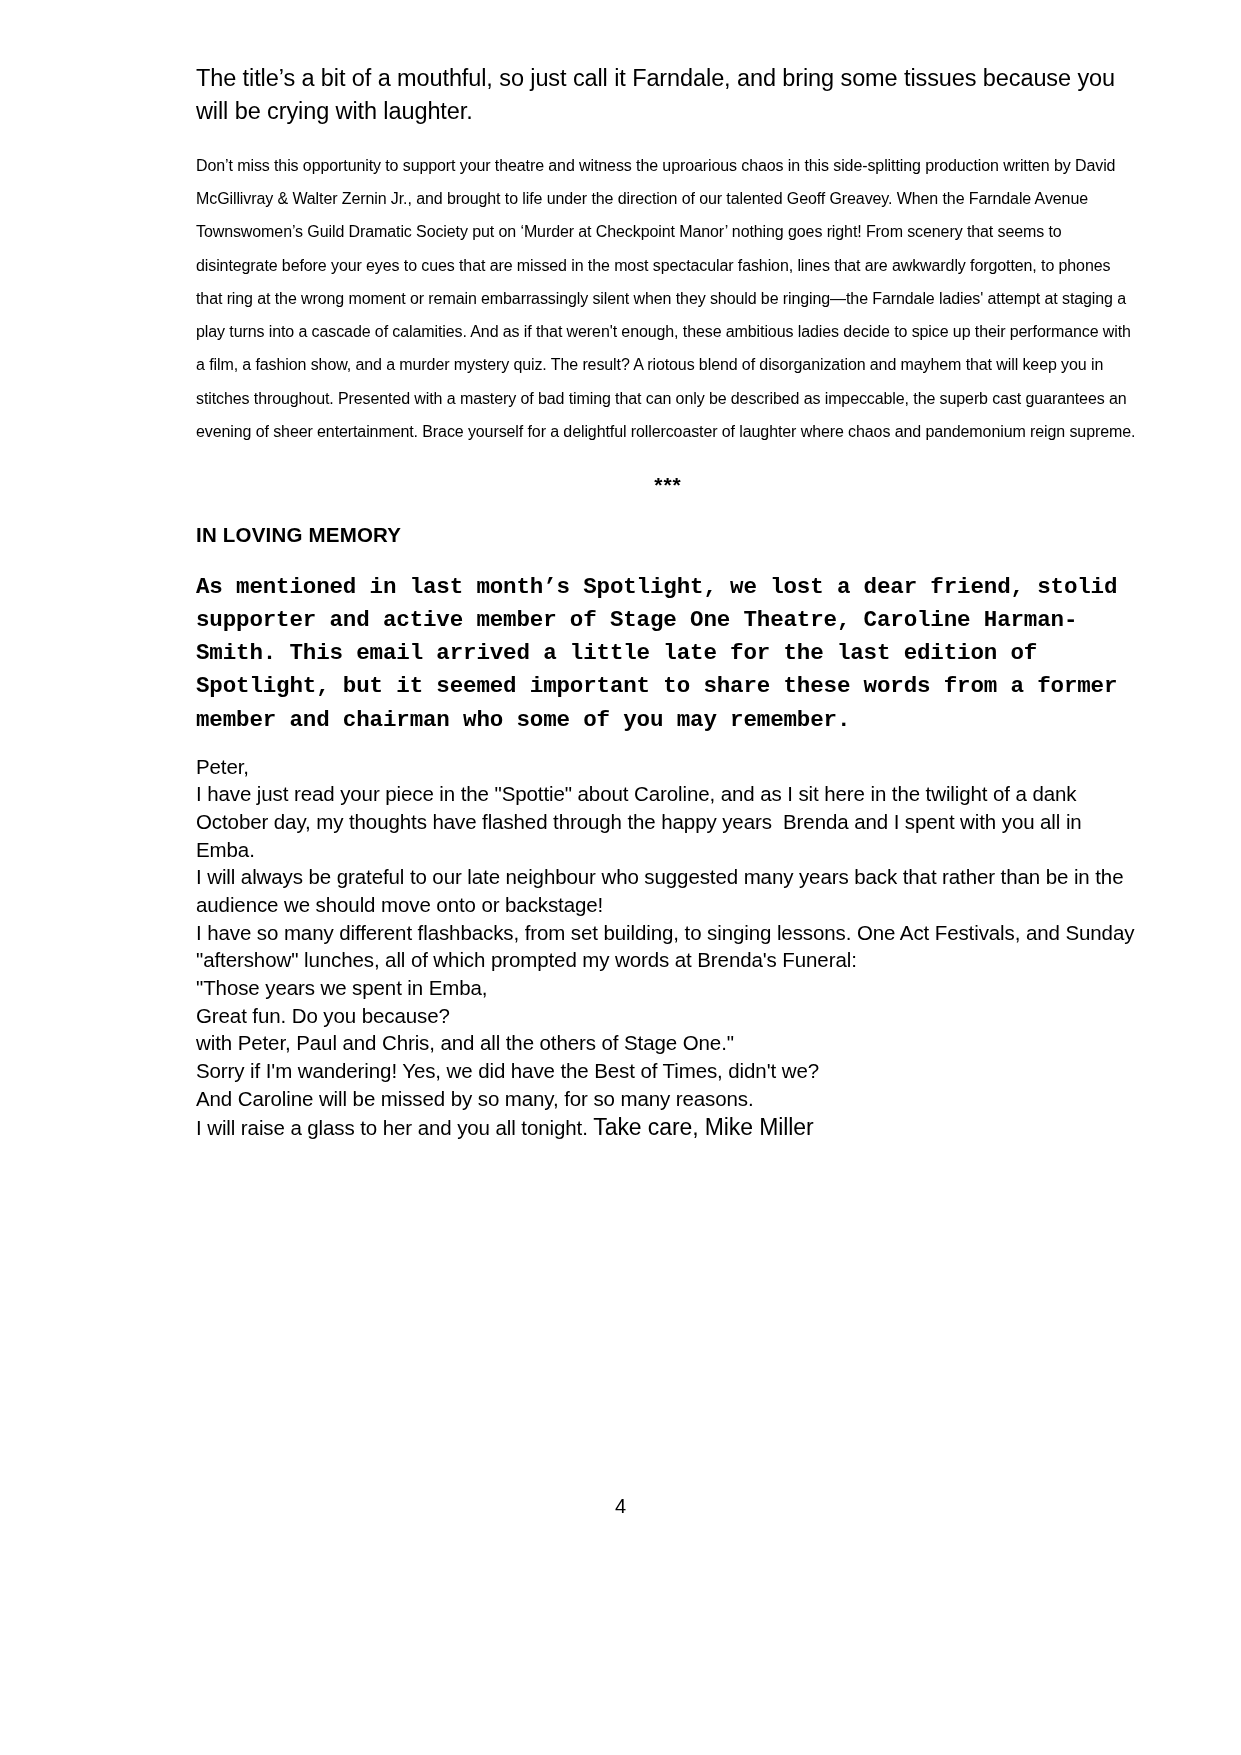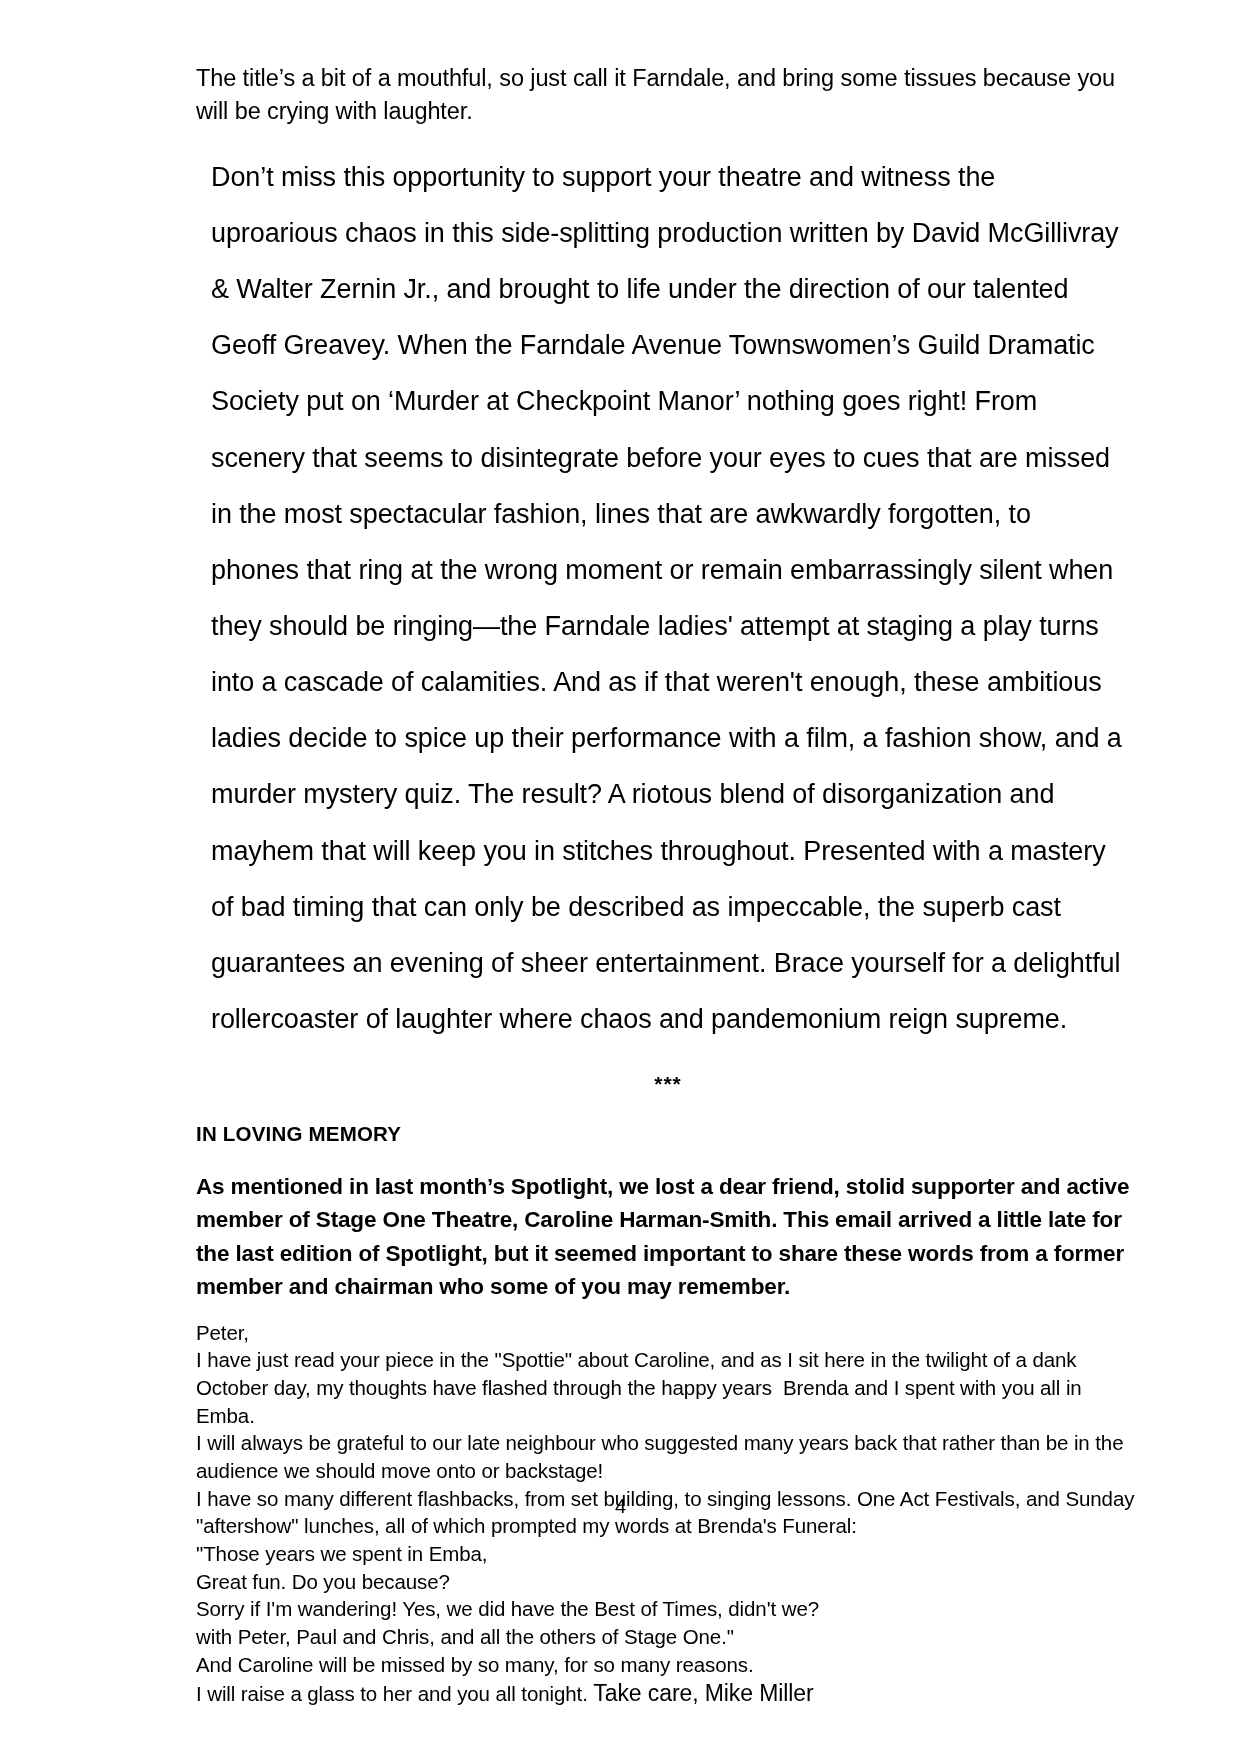--- a/index.html
+++ b/index.html
@@ -30,23 +30,23 @@
   
   .intro-para {
     font-size: 23.5px;
     line-height: 1.42;
     margin: 0 0 20px 0;
     letter-spacing: -0.1px;
   }
 
   
   .article-para {
-    font-size: 27px;
+    font-size: 16px;
     line-height: 2.08;
-    margin: 15px;
+    margin: 0;
     letter-spacing: -0.1px;
   }
 
   
   .separator {
     text-align: center;
     font-size: 21px;
     font-weight: bold;
     letter-spacing: 1px;
     margin: 24px 0 0 0;
@@ -62,20 +62,21 @@
     letter-spacing: 0.2px;
   }
 
   
   .lead-para {
     font-size: 22.5px;
     font-weight: bold;
     line-height: 1.47;
     margin: 24px 0 0 0;
     letter-spacing: -0.15px;
+    font-family: Liberation Mono, monospace;
   }
 
   
   .letter {
     font-size: 20.5px;
     line-height: 1.35;
     margin: 16px 0 0 0;
     letter-spacing: -0.1px;
   }
   .letter-line {
@@ -115,22 +116,22 @@
 
     <p class="lead-para">As mentioned in last month’s Spotlight, we lost a dear friend, stolid supporter and active member of Stage One Theatre, Caroline Harman-Smith. This email arrived a little late for the last edition of Spotlight, but it seemed important to share these words from a former member and chairman who some of you may remember.</p>
 
     <div class="letter">
       <div class="letter-line">Peter,</div>
       <div class="letter-line">I have just read your piece in the "Spottie" about Caroline, and as I sit here in the twilight of a dank October day, my thoughts have flashed through the happy years  Brenda and I spent with you all in Emba.</div>
       <div class="letter-line">I will always be grateful to our late neighbour who suggested many years back that rather than be in the audience we should move onto or backstage!</div>
       <div class="letter-line">I have so many different flashbacks, from set building, to singing lessons. One Act Festivals, and Sunday "aftershow" lunches, all of which prompted my words at Brenda's Funeral:</div>
       <div class="letter-line">"Those years we spent in Emba,</div>
       <div class="letter-line">Great fun. Do you because?</div>
+      <div class="letter-line">with Peter, Paul and Chris, and all the others of Stage One."</div>
       <div class="letter-line">Sorry if I'm wandering! Yes, we did have the Best of Times, didn't we?</div>
-      <div class="letter-line">with Peter, Paul and Chris, and all the others of Stage One."</div>
       <div class="letter-line">And Caroline will be missed by so many, for so many reasons.</div>
       <div class="letter-line signoff"><span>I will raise a glass to her and you all tonight. </span><span class="signoff-tail">Take care, Mike Miller</span></div>
     </div>
 
   </div>
 
   <div class="page-number">4</div>
 
 </div>
 

